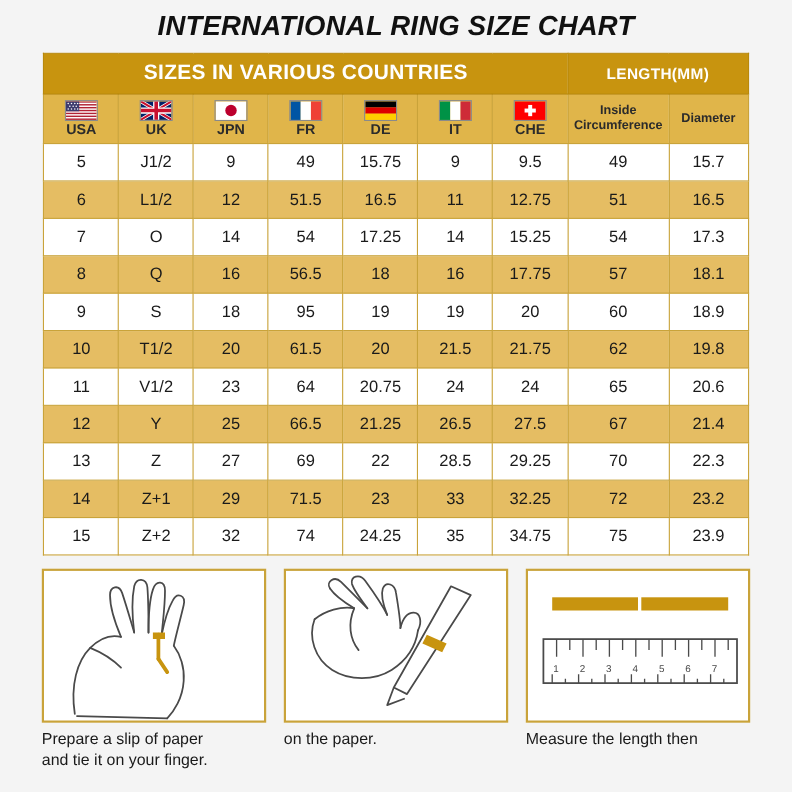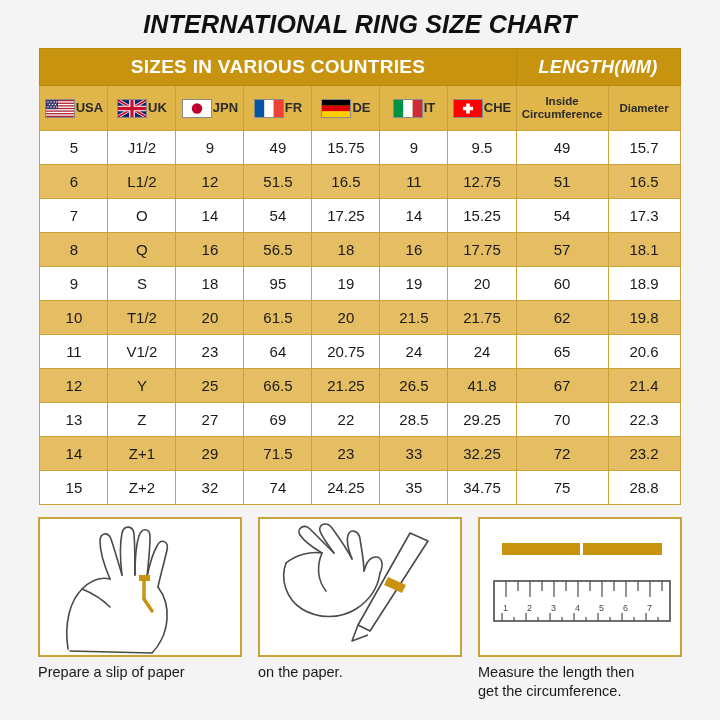--- a/index.html
+++ b/index.html
@@ -45,32 +45,31 @@
   .hdr-gold {
     background: #c8940f;
     color: #ffffff;
     font-weight: bold;
     font-size: 19px;
     height: 34px;
     letter-spacing: 0.3px;
     border: 1px solid #b8890c !important;
   }
   .hdr-gold.small {
-    font-size: 18px;
-    font-style: italic;
+    font-size: 14px;
   }
   .flagrow td {
     background: #e0b54a;
     height: 44px;
     padding: 0;
     border: 1px solid #c9a33a;
   }
   .flagcell {
     display: flex;
-    flex-direction: row;
+    flex-direction: column;
     align-items: center;
     justify-content: center;
     height: 44px;
     gap: 1px;
   }
   .flag {
     width: 30px;
     height: 19px;
     border: 1px solid #8a8a8a;
     box-sizing: border-box;
@@ -349,21 +348,21 @@
         <td>65</td>
         <td>20.6</td>
       </tr>
       <tr class="row-b">
         <td>12</td>
         <td>Y</td>
         <td>25</td>
         <td>66.5</td>
         <td>21.25</td>
         <td>26.5</td>
-        <td>41.8</td>
+        <td>27.5</td>
         <td>67</td>
         <td>21.4</td>
       </tr>
       <tr class="row-a">
         <td>13</td>
         <td>Z</td>
         <td>27</td>
         <td>69</td>
         <td>22</td>
         <td>28.5</td>
@@ -384,21 +383,21 @@
       </tr>
       <tr class="row-a">
         <td>15</td>
         <td>Z+2</td>
         <td>32</td>
         <td>74</td>
         <td>24.25</td>
         <td>35</td>
         <td>34.75</td>
         <td>75</td>
-        <td>28.8</td>
+        <td>23.9</td>
       </tr>
     </tbody>
   </table>
 
   <div class="panels">
 
     <div class="panel">
       <div class="pic">
         <svg width="200" height="136" viewBox="0 0 200 136">
           <g fill="none" stroke="#4a4a4a" stroke-width="1.6" stroke-linecap="round">
@@ -413,20 +412,21 @@
           </g>
           <g stroke="#c8940f" stroke-width="3.4" fill="none" stroke-linecap="round">
             <path d="M104 58 L104 80"></path>
             <path d="M104 80 L112 92"></path>
           </g>
           <path d="M99 56 L110 56 L110 62 L99 62 Z" fill="#c8940f"></path>
         </svg>
       </div>
       <div class="cap">
         <div>Prepare a slip of paper</div>
+        <div>and tie it on your finger.</div>
       </div>
     </div>
 
     <div class="panel">
       <div class="pic">
         <svg width="200" height="136" viewBox="0 0 200 136">
           <g fill="none" stroke="#4a4a4a" stroke-width="1.6" stroke-linecap="round">
             <path d="M26 44 C36 36, 50 32, 62 34"></path>
             <path d="M62 34 C52 28, 44 22, 40 16"></path>
             <path d="M40 16 C36 10, 44 4, 50 10 C58 18, 68 28, 74 34"></path>
@@ -494,18 +494,17 @@
                 <path d="M142 102 L142 94"></path>
                 <path d="M154 102 L154 98"></path>
               <path d="M166 102 L166 94"></path>
                 <path d="M178 102 L178 98"></path>
             </g>
           </g>
         </svg>
       </div>
       <div class="cap">
         <div>Measure the length then</div>
-        <div>get the circumference.</div>
       </div>
     </div>
 
   </div>
 </div>
 
 </body></html>

